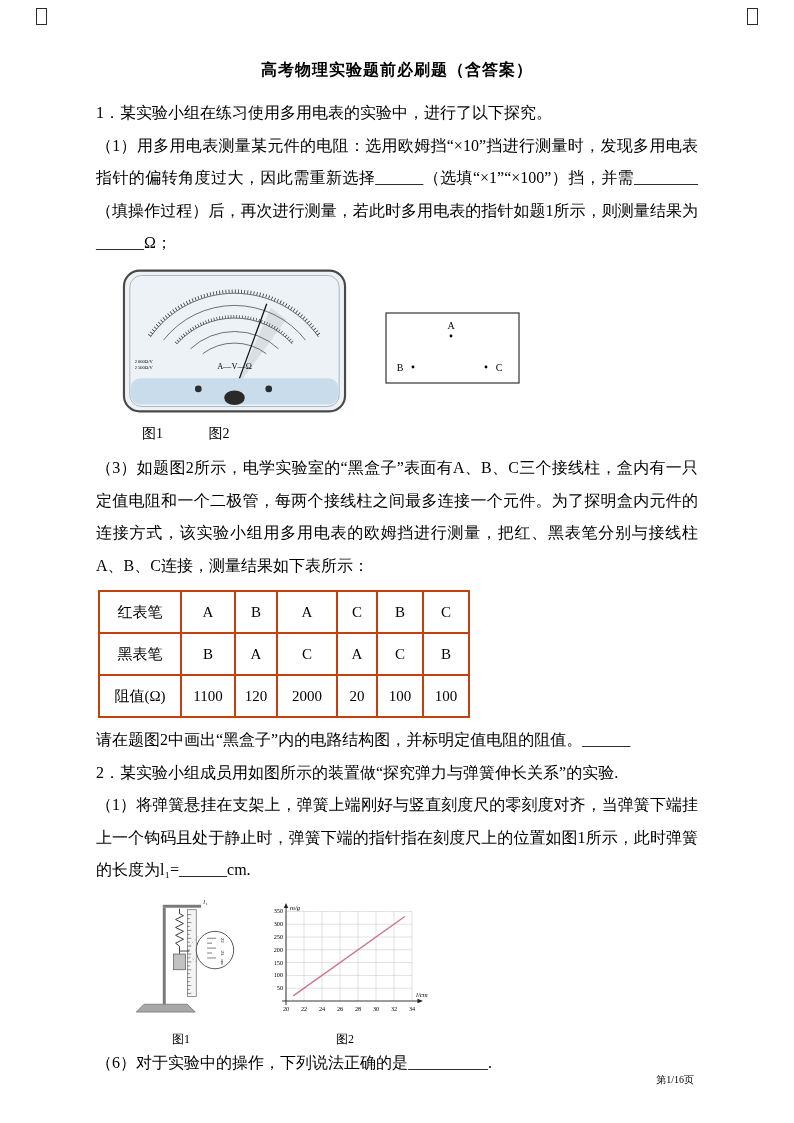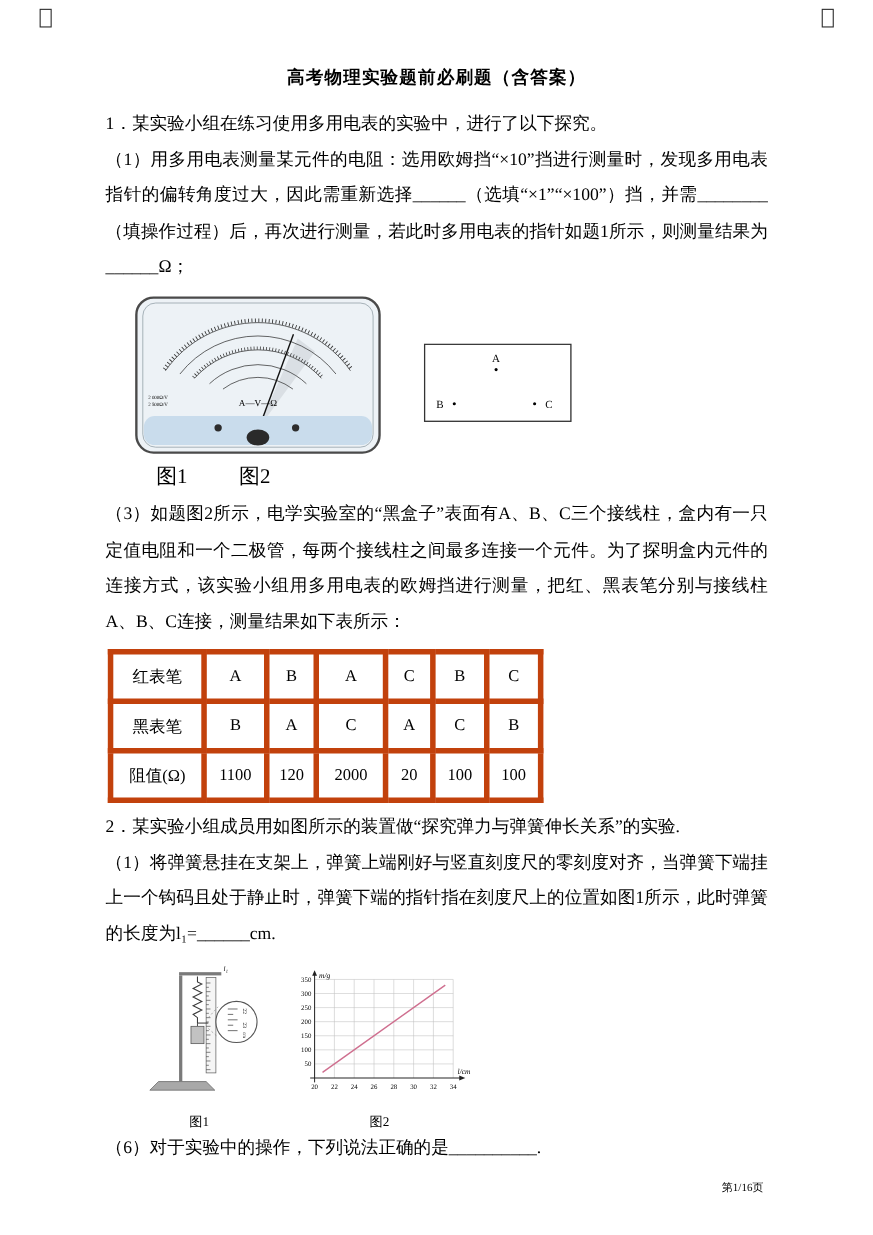--- a/index.html
+++ b/index.html
@@ -15,27 +15,27 @@
     text-align:center;padding-top:60px;margin:0;
     font-size:16px;font-weight:bold;letter-spacing:1px;
   }
   .content{
     width:602px;margin:16px auto 0;
     font-size:16px;line-height:32.5px;text-align:justify;
   }
   .content p{margin:0;}
   .figrow1{display:flex;align-items:flex-start;gap:38px;margin:8px 0 0 26px;}
   .boxwrap{margin-top:44px;}
-  .caps1{margin:4px 0 2px 46px;font-size:19px;}
+  .caps1{margin:4px 0 2px 46px;font-size:14px;}
   .caps1 .cap2{margin-left:42px;}
   table.meas{
     border-collapse:collapse;margin:8px 0 6px 2px;table-layout:fixed;
   }
   table.meas td{
-    border:5px solid #c2410c;text-align:center;vertical-align:middle;
+    border:2px solid #c2410c;text-align:center;vertical-align:middle;
     font-size:15px;height:40px;padding:0 3px;line-height:normal;
   }
   td.c0{width:74px;}
   td.c1{width:46px;} td.c2{width:34px;} td.c3{width:52px;}
   td.c4{width:32px;} td.c5{width:38px;} td.c6{width:38px;}
   .figrow2{display:flex;align-items:flex-end;gap:18px;margin:4px 0 0 28px;}
   .figcol{text-align:center;}
   .figcap{font-size:12px;line-height:16px;margin-top:1px;}
   .footer{
     position:absolute;bottom:36px;left:0;right:100px;
@@ -128,20 +128,21 @@
           <td class="c1">1100</td>
           <td class="c2">120</td>
           <td class="c3">2000</td>
           <td class="c4">20</td>
           <td class="c5">100</td>
           <td class="c6">100</td>
         </tr>
       </tbody>
     </table>
 
+    <p>请在题图2中画出“黑盒子”内的电路结构图，并标明定值电阻的阻值。______</p>
 
     <p>2．某实验小组成员用如图所示的装置做“探究弹力与弹簧伸长关系”的实验.</p>
     <p>（1）将弹簧悬挂在支架上，弹簧上端刚好与竖直刻度尺的零刻度对齐，当弹簧下端挂上一个钩码且处于静止时，弹簧下端的指针指在刻度尺上的位置如图1所示，此时弹簧的长度为l₁=______cm.</p>
 
     <div class="figrow2">
 
       <div class="figcol">
         <svg width="114" height="128" viewBox="0 0 115 130">
           <polygon points="12,123 72,123 64,115 20,115" fill="#a8a8a8" stroke="#555" stroke-width="0.6"></polygon>
           <rect x="39" y="17" width="3" height="98" fill="#7a7a7a"></rect>

